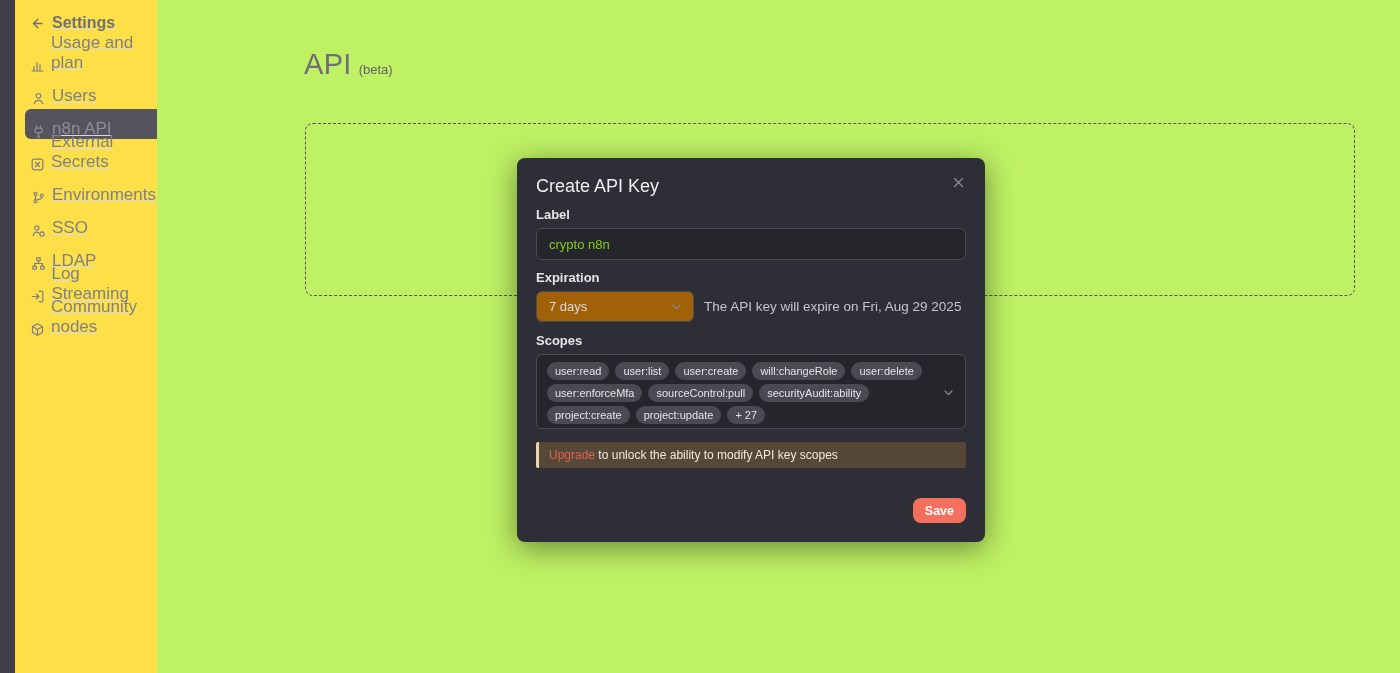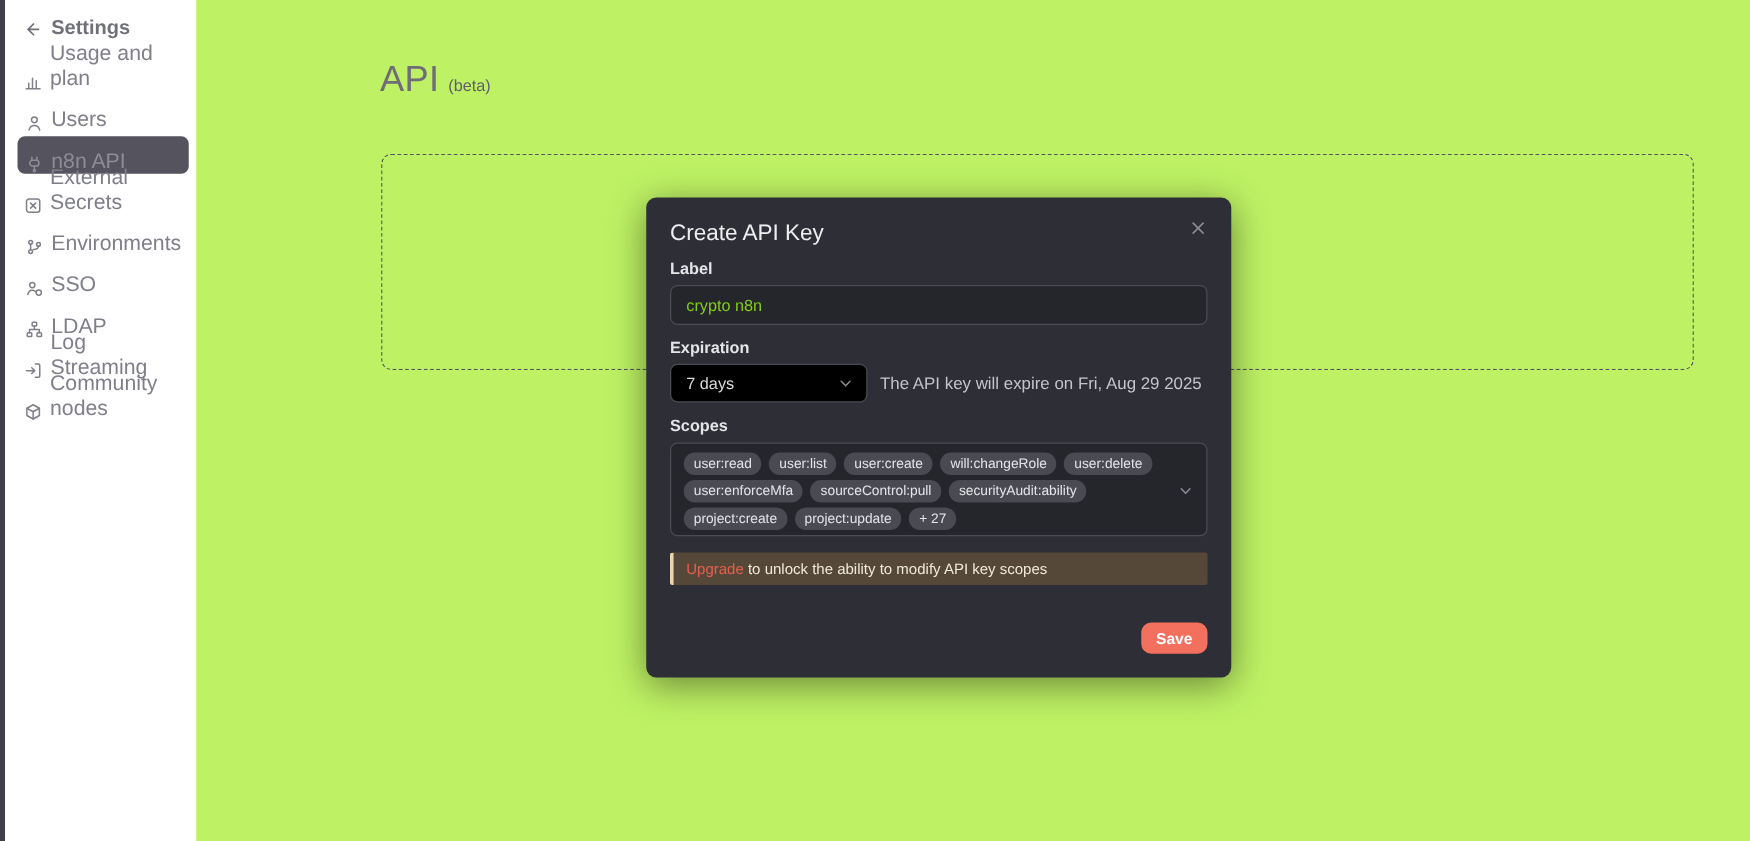--- a/index.html
+++ b/index.html
@@ -6,22 +6,23 @@
   html,body { width:1400px; height:673px; overflow:hidden; }
   body {
     font-family:"Liberation Sans", sans-serif;
     background:#403f4a;
     position:relative;
     color:#dadadd;
   }
 
   
   .sidebar {
-    position:absolute; left:4px; top:0; bottom:0; width:157px;
-    background:#ffffff;
+    position:absolute; left:15px; top:0; bottom:0; width:157px;
+    background:#fde047;
+    text-decoration:underline;
   }
   .side-header {
     display:flex; align-items:center; gap:8px;
     padding:12px 0 0 14px; height:34px;
     color:#70707a;
   }
   .side-header .back { display:flex; color:#70707a; cursor:pointer; }
   .side-title { font-size:16px; font-weight:700; color:#70707a; }
   .side-nav { margin-top:9px; }
   .side-item {
@@ -58,21 +59,21 @@
   }
   .field-label { display:block; font-size:13px; font-weight:600; color:#e4e4e8; line-height:16px; margin-bottom:5px; }
   .text-input {
     width:430px; height:32px; margin-bottom:10px;
     background:#25262c; border:1px solid #4a4b53; border-radius:6px;
     color:#84cc16; font-size:13px; padding:0 12px;
     font-family:"Liberation Sans", sans-serif;
   }
   .exp-row { display:flex; align-items:center; margin-bottom:11px; }
   .select {
-    width:158px; height:31px; background:#000000;
+    width:158px; height:31px; background:#a16207;
     border:1px solid #4a4b53; border-radius:6px;
     display:flex; align-items:center; justify-content:space-between;
     padding:0 10px 0 12px; cursor:pointer;
   }
   .select-value { font-size:13px; color:#dadadd; }
   .select .chev { display:flex; color:#8b8b94; }
   .exp-helper { margin-left:10px; font-size:13.5px; color:#c4c4cb; }
 
   .scopes-box {
     position:relative; width:430px; height:75px; margin-bottom:13px;

